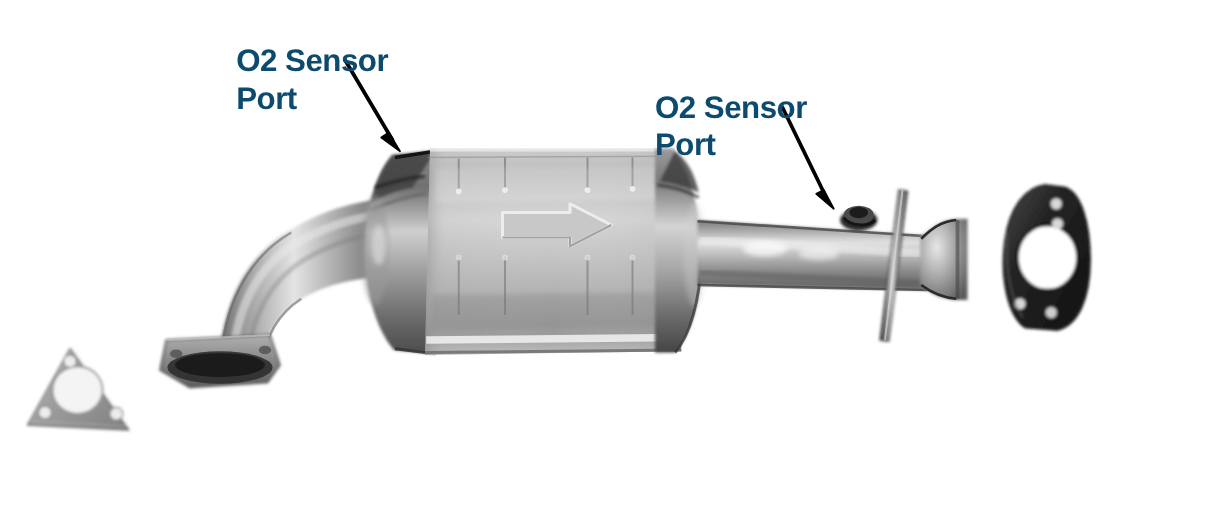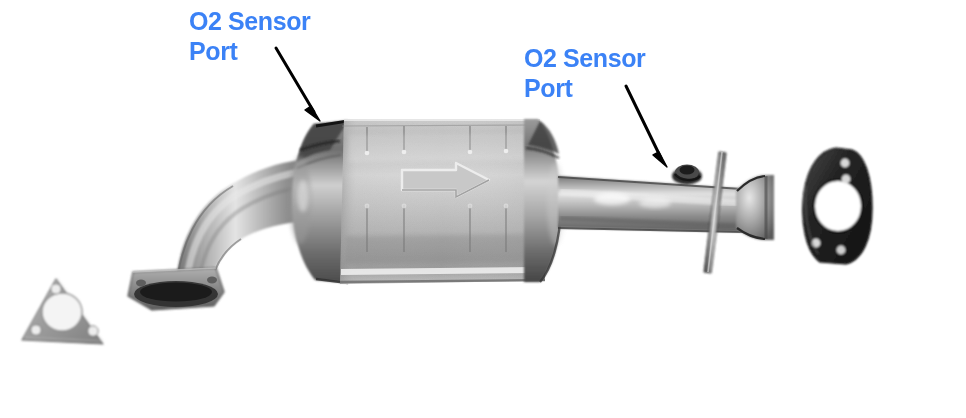--- a/index.html
+++ b/index.html
@@ -17,24 +17,25 @@
     height: 418px;
     background: #ffffff;
     overflow: hidden;
   }
   .callout-label {
     position: absolute;
     font-family: "Liberation Sans", sans-serif;
     font-weight: bold;
     font-size: 25px;
     line-height: 30px;
-    color: #3b82f6;
+    color: #0c4a6e;
     letter-spacing: -0.4px;
     white-space: pre-line;
     user-select: none;
+    margin-top: 28px;
   }
   #label-1 { left: 189px; top: 6px; }
   #label-2 { left: 524px; top: 43px; }
 
   svg.overlay {
     position: absolute;
     left: 0;
     top: 0;
     width: 966px;
     height: 418px;

